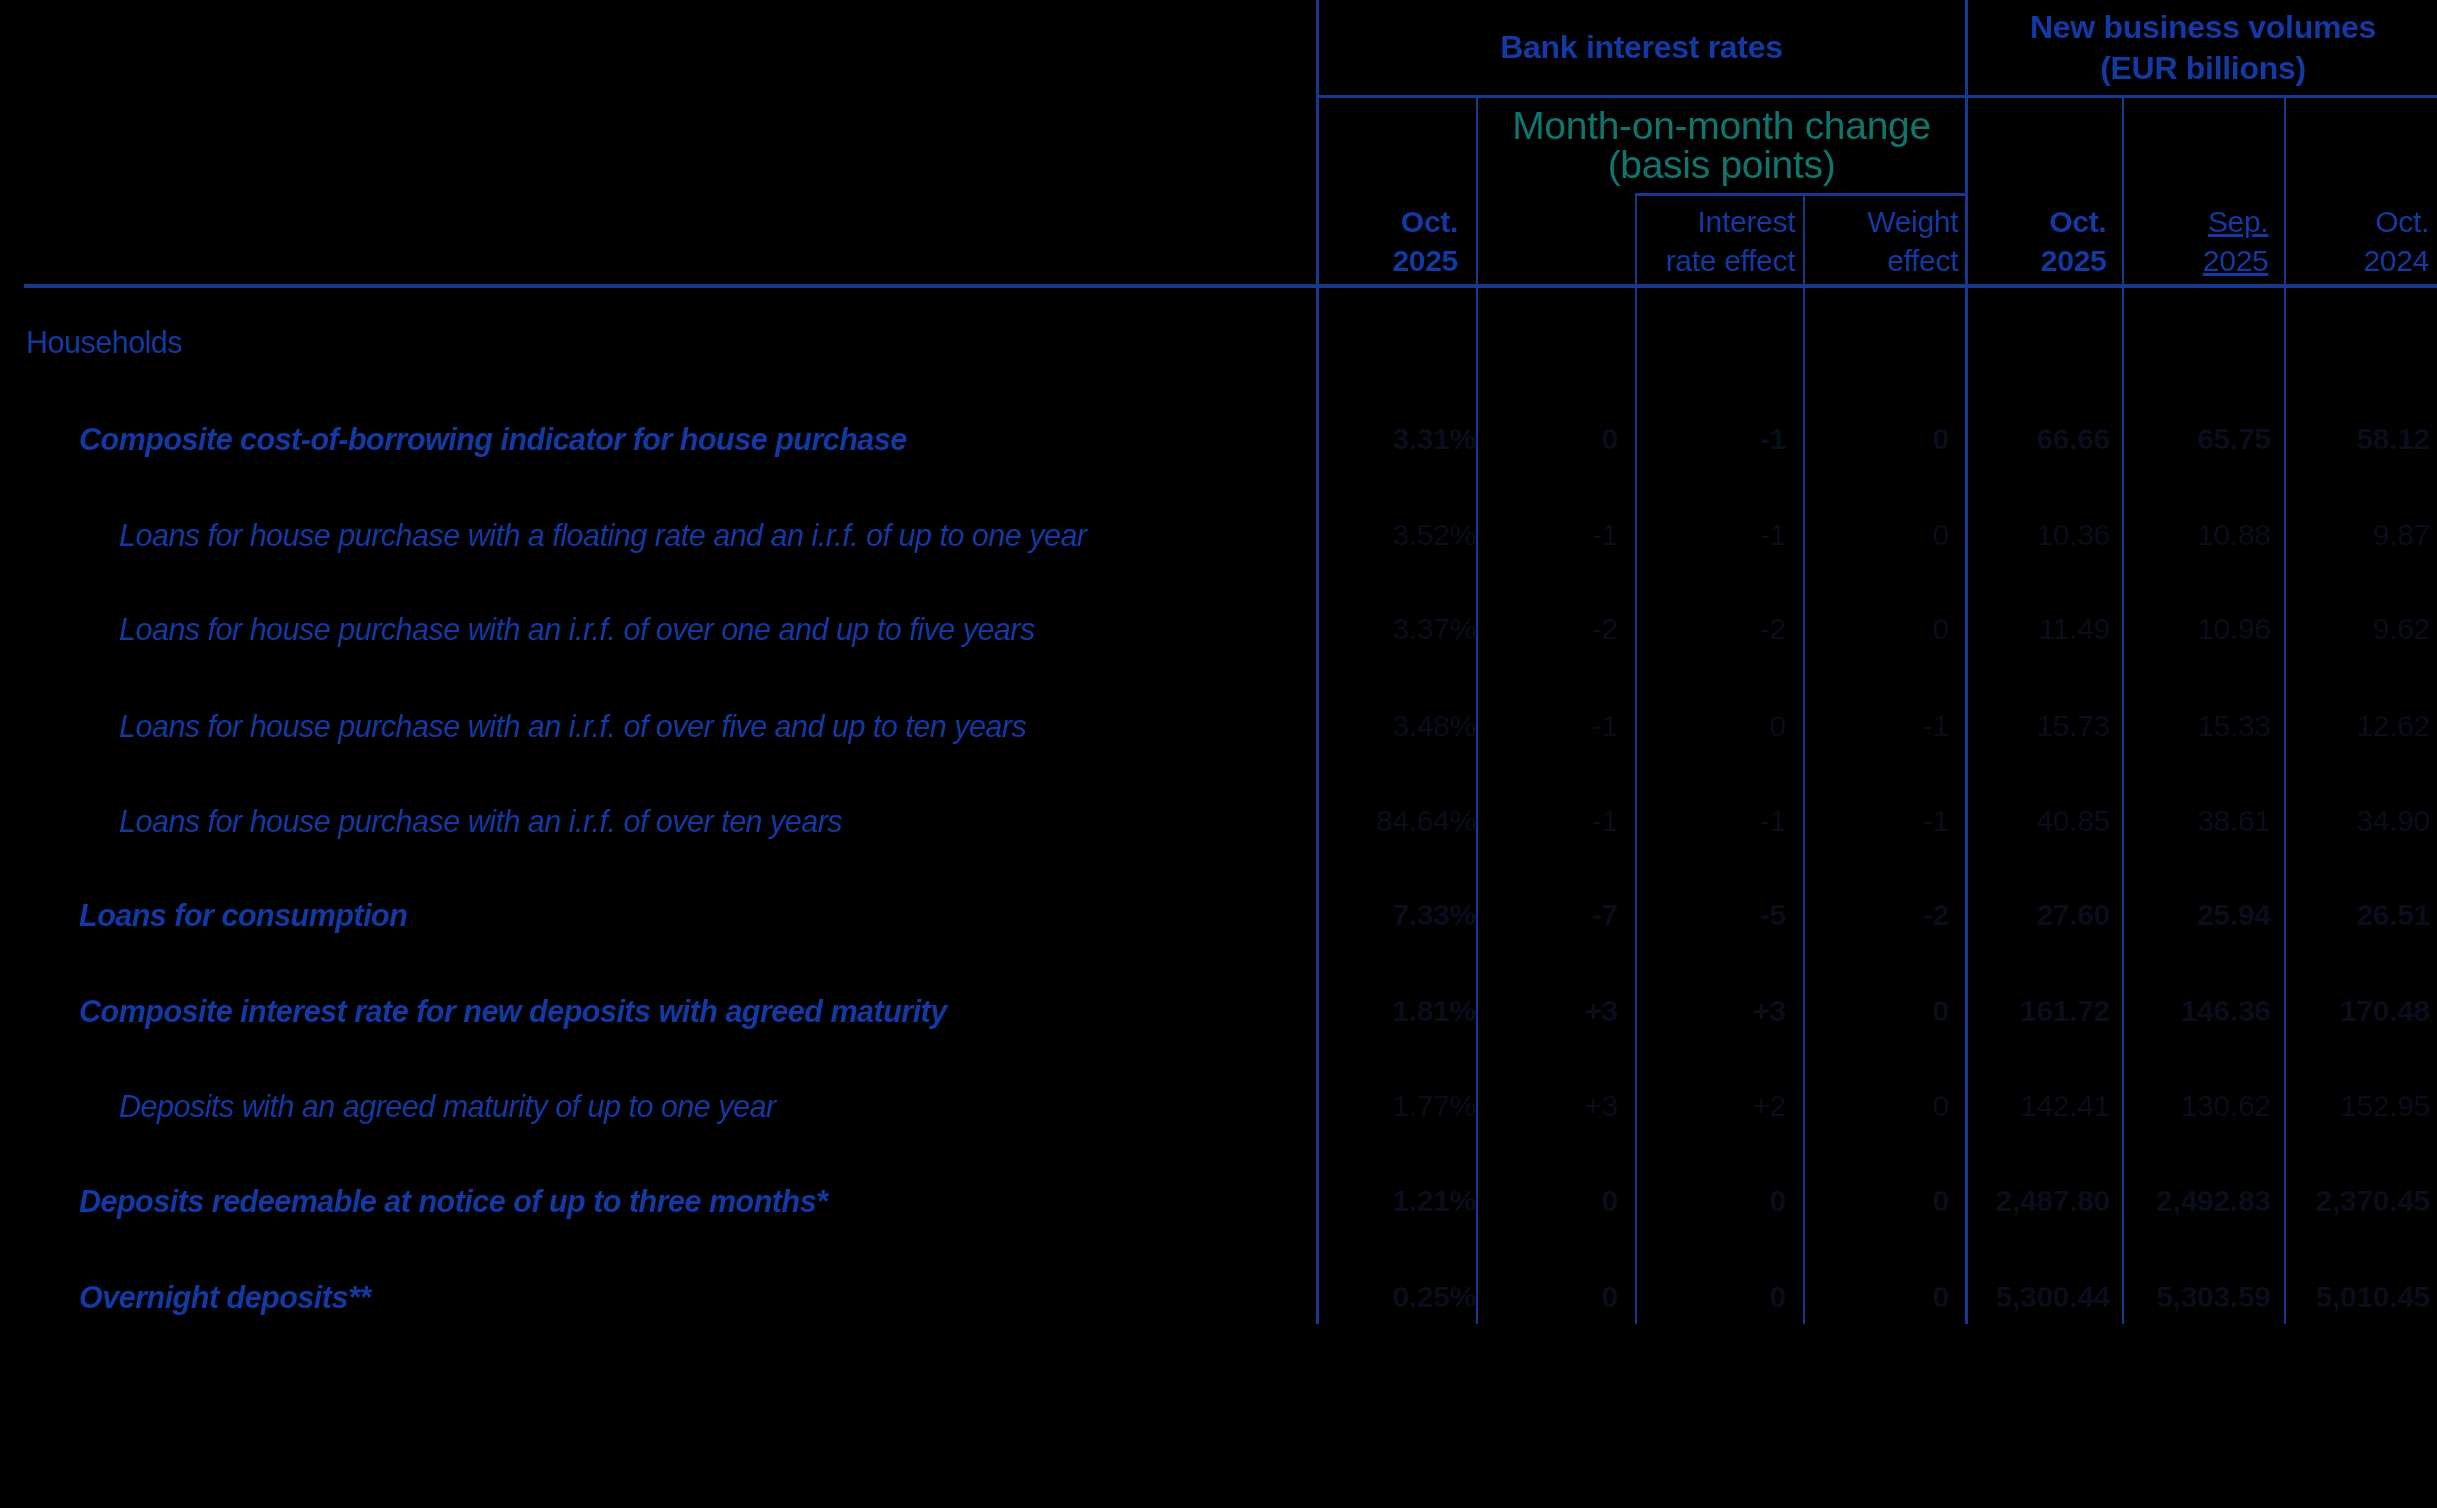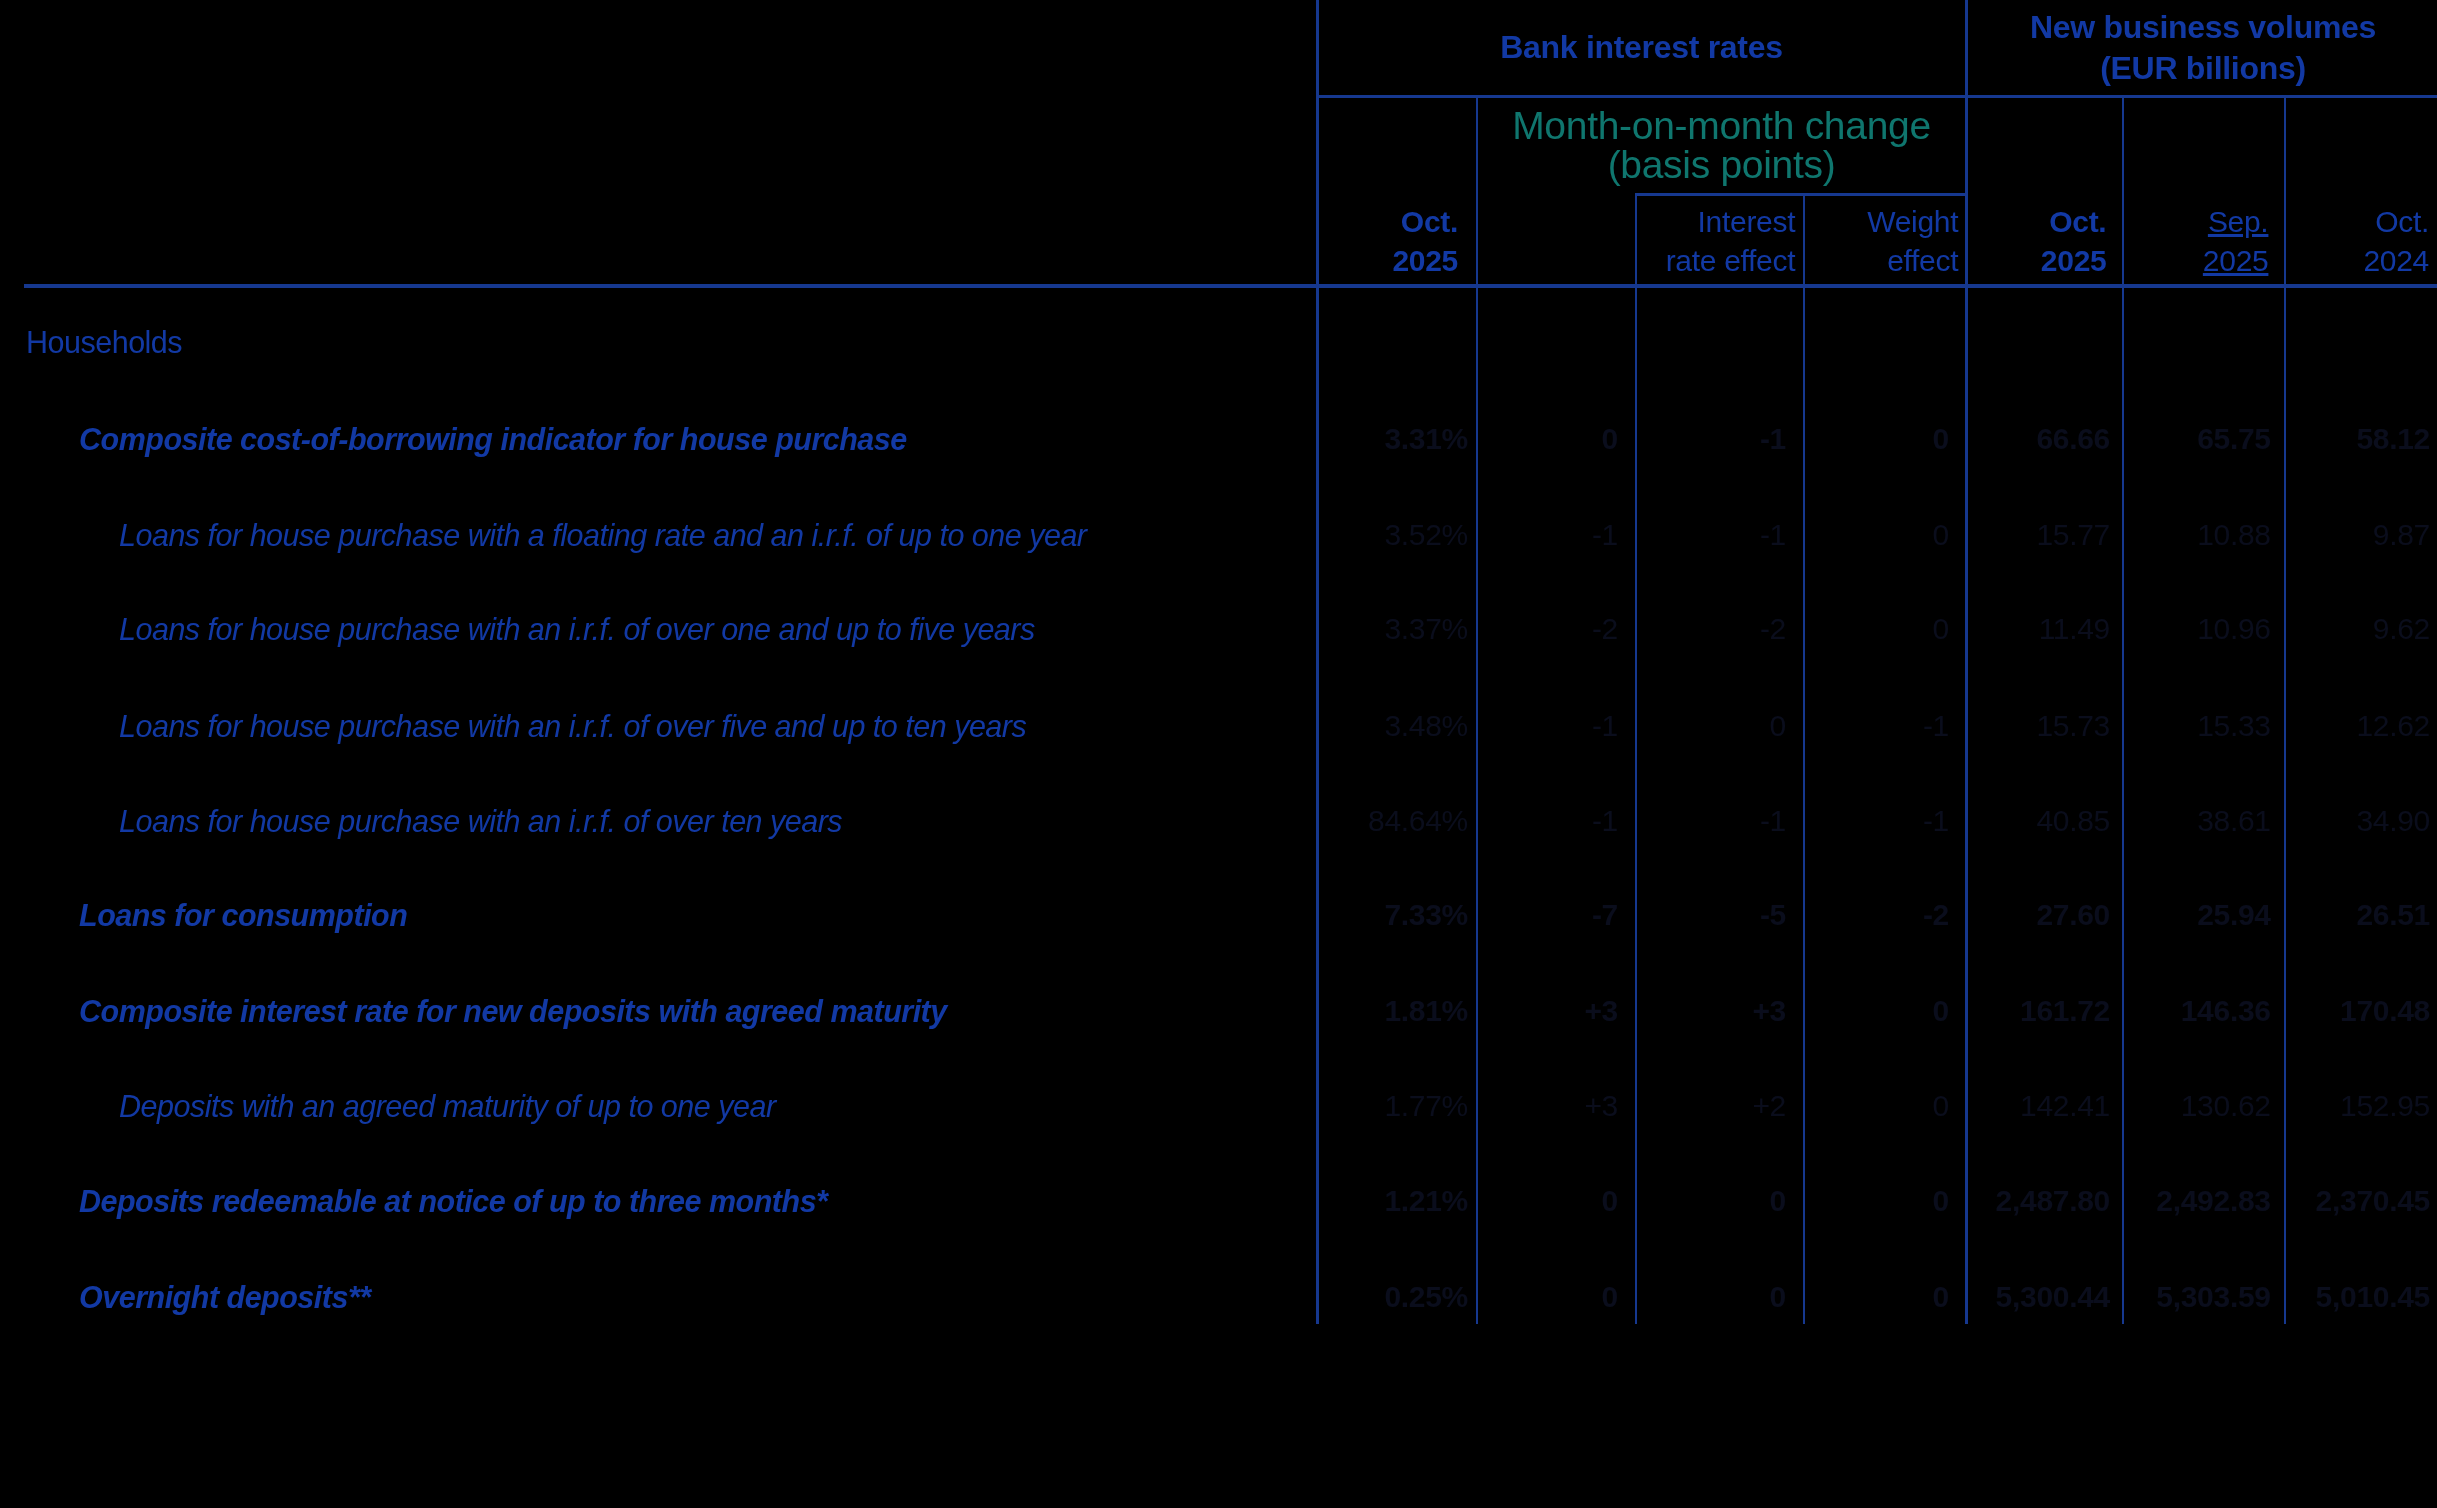--- a/index.html
+++ b/index.html
@@ -37,21 +37,21 @@
   .ind2{padding-left:79px;}
   .ind3{padding-left:119px;}
   .bi{font-weight:bold;font-style:italic;}
   .it{font-style:italic;}
   .bo{font-weight:normal;}
   .cell{
     color:#0A0D1C;font-size:30px;text-align:right;flex:none;
     box-sizing:border-box;white-space:nowrap;letter-spacing:-0.3px;
   }
   .row.bold-row .cell{font-weight:bold;}
-  .c1{width:160px;padding-right:8px;}
+  .c1{width:160px;padding-right:0;}
   .c2{width:159px;padding-right:17px;}
   .c3{width:168px;padding-right:17px;}
   .c4{width:163px;padding-right:17px;}
   .c5{width:157px;padding-right:13px;}
   .c6{width:162px;padding-right:14.3px;}
   .c7{width:154px;padding-right:9px;}
 </style>
 </head>
 <body>
 
@@ -100,21 +100,21 @@
   <div class="cell c6">65.75</div>
   <div class="cell c7">58.12</div>
 </div>
 
 <div class="row" style="top:496px;">
   <div class="lbl ind3 it">Loans for house purchase with a floating rate and an i.r.f. of up to one year</div>
   <div class="cell c1">3.52%</div>
   <div class="cell c2">-1</div>
   <div class="cell c3">-1</div>
   <div class="cell c4">0</div>
-  <div class="cell c5">15.77</div>
+  <div class="cell c5">10.36</div>
   <div class="cell c6">10.88</div>
   <div class="cell c7">9.87</div>
 </div>
 
 <div class="row" style="top:590px;">
   <div class="lbl ind3 it">Loans for house purchase with an i.r.f. of over one and up to five years</div>
   <div class="cell c1">3.37%</div>
   <div class="cell c2">-2</div>
   <div class="cell c3">-2</div>
   <div class="cell c4">0</div>

